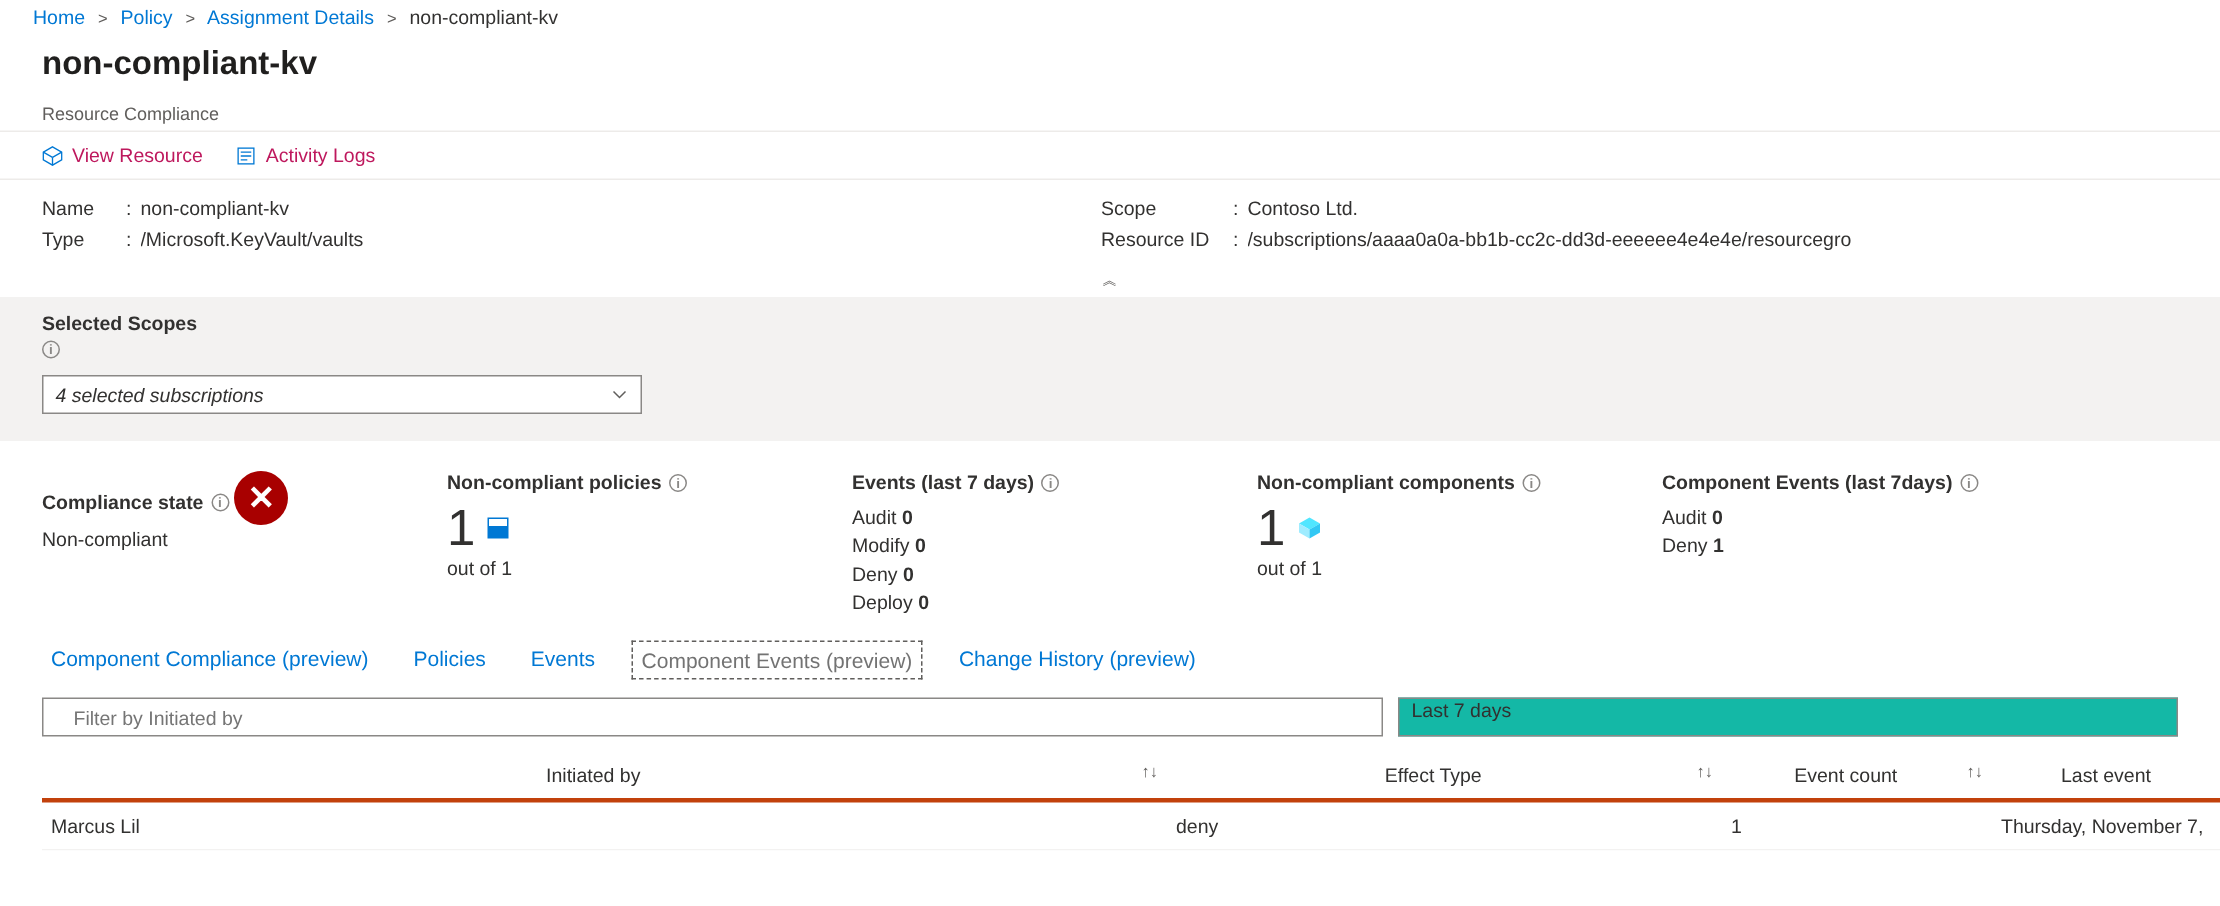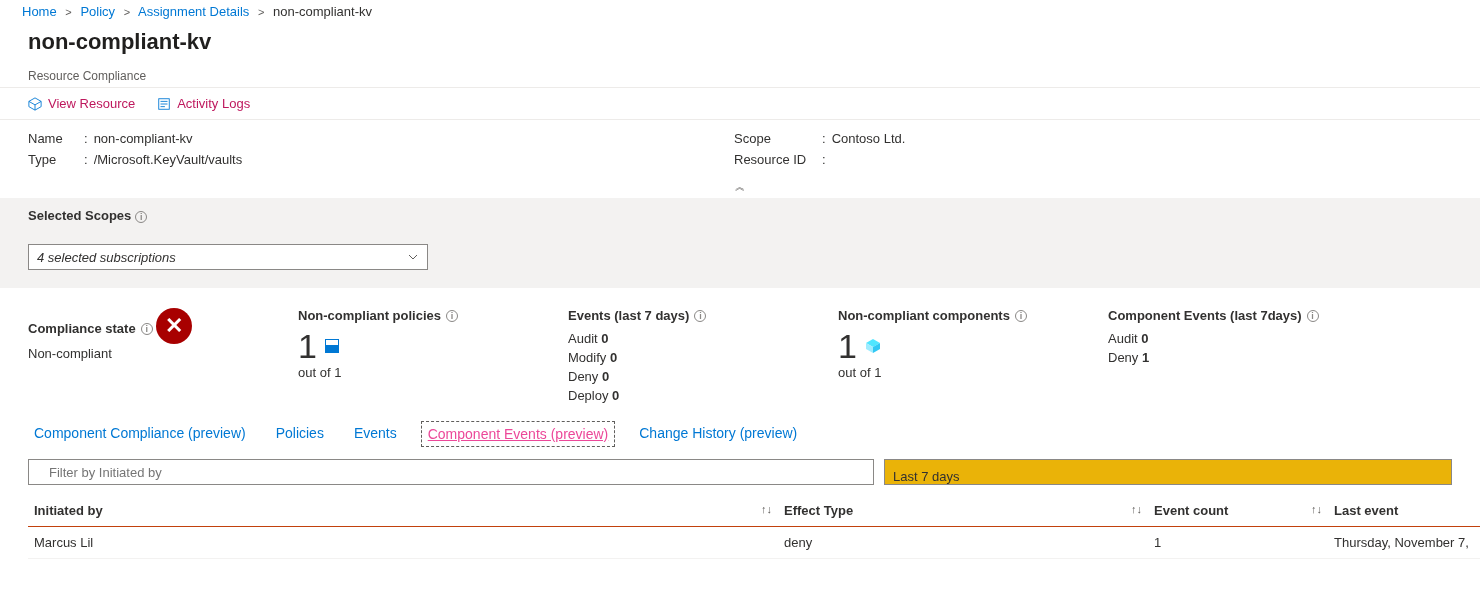--- a/index.html
+++ b/index.html
@@ -18,40 +18,40 @@
   .props { display: flex; padding: 8px 40px 10px 28px; }
   .prop-col-left { flex: 1; }
   .prop-col-right { flex: 1; }
   .prop-row { display: flex; align-items: center; padding: 3px 0; font-size: 13px; }
   .prop-label { width: 50px; color: #323130; }
   .prop-colon { padding: 0 6px; }
   .prop-value { color: #323130; white-space: nowrap; overflow: hidden; text-overflow: ellipsis; }
   .prop-col-right .prop-label { width: 82px; }
   .collapse-chevron { text-align: center; font-size: 10px; color: #605e5c; padding-bottom: 4px; cursor: pointer; }
   .scopes-block { background: #f3f2f1; padding: 10px 28px 18px 28px; }
-  .scopes-label { font-size: 13px; font-weight: 600; display: inline-flex; align-items: flex-end; gap: 4px; margin-bottom: 21px; }
+  .scopes-label { font-size: 13px; font-weight: 600; display: inline-flex; align-items: flex-start; gap: 4px; margin-bottom: 11px; flex-direction: column; }
   .scopes-select { display: flex; align-items: center; justify-content: space-between; width: 400px; height: 26px; padding: 0 8px; border: 1px solid #8a8886; background: #fff; font-style: italic; color: #323130; cursor: pointer; font-size: 13px; }
   .info-circle { display: inline-flex; width: 12px; height: 12px; border: 1px solid #8a8886; border-radius: 50%; align-items: center; justify-content: center; font-size: 9px; color: #8a8886; font-style: normal; }
   .stat-row { display: flex; padding: 20px 28px 10px 28px; gap: 0; }
   .stat-col { flex: 0 0 270px; }
   .stat-heading { font-size: 13px; font-weight: 600; color: #323130; display: inline-flex; align-items: center; gap: 5px; margin-bottom: 6px; }
   .stat-big { display: flex; align-items: center; gap: 8px; }
   .stat-num { font-size: 34px; font-weight: 300; line-height: 1; color: #323130; }
   .stat-sub { font-size: 13px; color: #323130; margin-top: 2px; }
   .compliance-circle { width: 36px; height: 36px; border-radius: 50%; background: #a80000; display: inline-flex; align-items: center; justify-content: center; color: #fff; font-size: 22px; font-weight: bold; }
   .kv-list div { font-size: 13px; padding: 2px 0; }
   .kv-list b { font-weight: 600; }
   .tabs { display: flex; gap: 18px; padding: 6px 12px 8px 28px; font-size: 14px; }
   .tab { color: #0078d4; cursor: pointer; padding: 4px 6px; }
-  .tab.active { color: #ec4899; border: 1px dashed #605e5c; text-decoration: underline; }
+  .tab.active { color: #737373; border: 1px dashed #605e5c; }
   .filter-row { display: flex; gap: 10px; padding: 4px 28px; }
   .filter-input { flex: 1; height: 26px; border: 1px solid #8a8886; padding: 0 20px; font-size: 13px; }
-  .filter-select { width: 568px; height: 26px; border: 1px solid #8a8886; padding: 0 8px; font-size: 13px; display: flex; align-items: flex-end; cursor: pointer; background: #eab308; }
+  .filter-select { width: 520px; height: 26px; border: 1px solid #8a8886; padding: 0 8px; font-size: 13px; display: flex; align-items: flex-start; cursor: pointer; background: #14b8a6; }
   .table { width: calc(100% - 28px); margin: 6px 0 0 28px; border-collapse: collapse; font-size: 13px; }
-  .table th { text-align: left; font-weight: 700; padding: 8px 6px; border-bottom: 1px solid #c2410c; white-space: nowrap; }
+  .table th { text-align: center; font-weight: 400; padding: 8px 6px; border-bottom: 3px solid #c2410c; white-space: nowrap; }
   .table td { padding: 8px 6px; border-bottom: 1px solid #f3f2f1; }
   .sort-icon { color: #605e5c; font-size: 11px; padding-left: 4px; cursor: pointer; }
   .cube-icon { width: 16px; height: 16px; display: inline-block; }
   .file-icon { width: 14px; height: 14px; display: inline-block; border: 1px solid #0078d4; background: linear-gradient(#fff 40%, #0078d4 40%); }
 </style>
 </head>
 <body>
 
 <div class="breadcrumb">
   <a class="link">Home</a>
@@ -106,20 +106,21 @@
   </div>
   <div class="prop-col-right">
     <div class="prop-row">
       <span class="prop-label">Scope</span>
       <span class="prop-colon">:</span>
       <span class="prop-value">Contoso Ltd.</span>
     </div>
     <div class="prop-row">
       <span class="prop-label">Resource ID</span>
       <span class="prop-colon">:</span>
+      <span class="prop-value">/subscriptions/aaaa0a0a-bb1b-cc2c-dd3d-eeeeee4e4e4e/resourcegro</span>
     </div>
   </div>
 </div>
 <div class="collapse-chevron">︽</div>
 
 <div class="scopes-block">
   <div class="scopes-label">
     <span>Selected Scopes</span>
     <span class="info-circle">i</span>
   </div>

